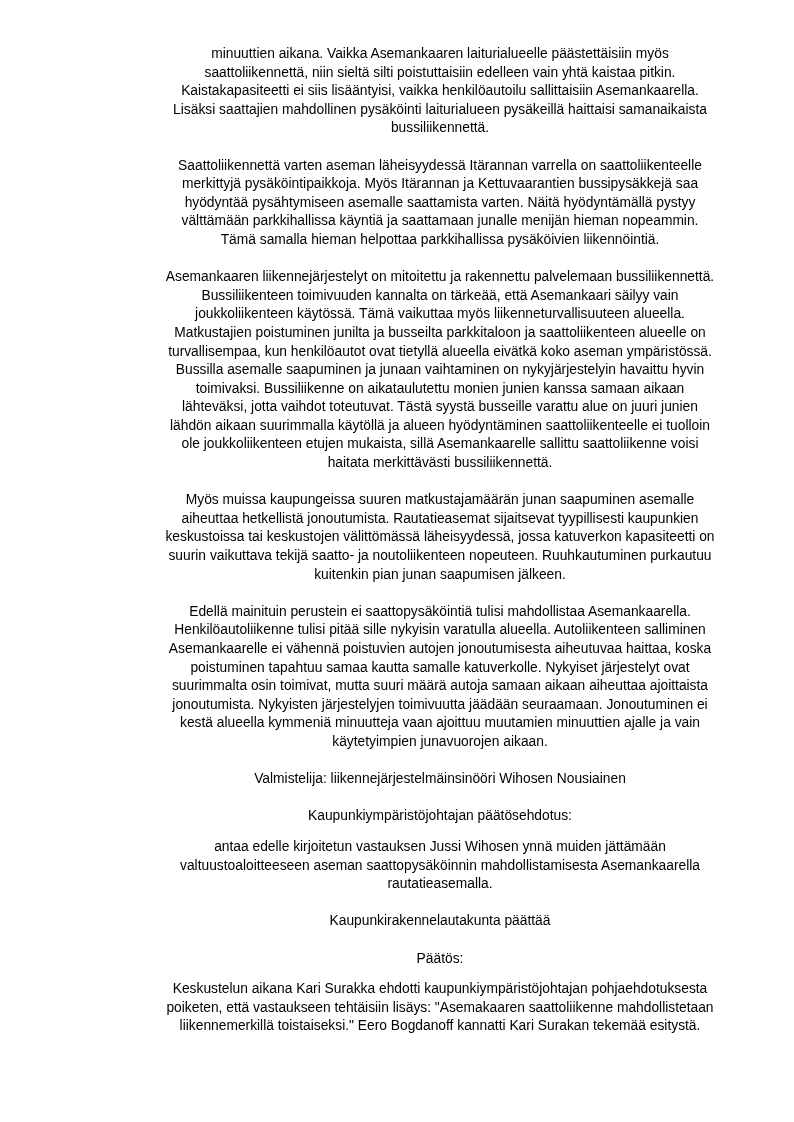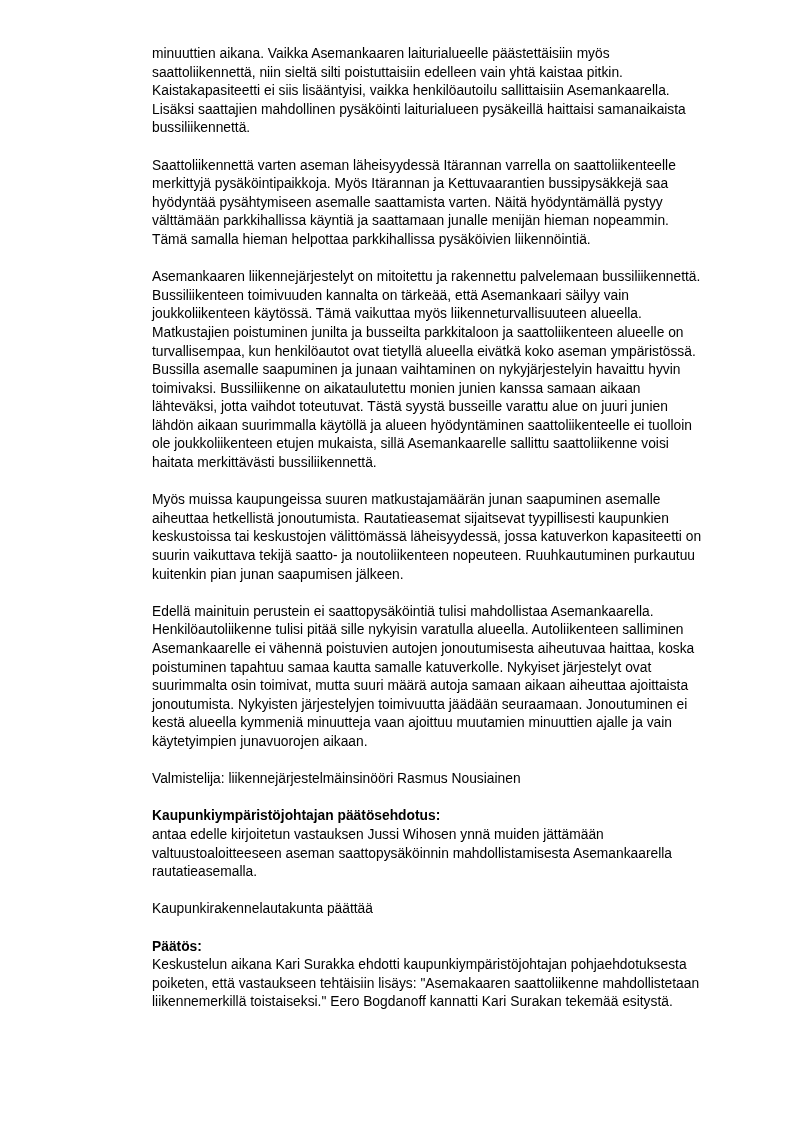--- a/index.html
+++ b/index.html
@@ -11,50 +11,50 @@
     position: relative;
     width: 794px;
     height: 1122px;
     background: #ffffff;
     overflow: hidden;
     font-family: "Liberation Sans", sans-serif;
     color: #000000;
   }
   .content {
     position: absolute;
-    left: 152px;
+    left: 163px;
     top: 45px;
     width: 554px;
     font-size: 13.8px;
     line-height: 18.6px;
-    text-align: left;
+    text-align: center;
   }
   p.para {
     margin: 0 0 18.6px 0;
     padding: 0;
   }
   p.heading {
-    margin: 0;
+    margin: 12px;
     padding: 0;
-    font-weight: bold;
+    font-weight: normal;
   }
   p.last {
     margin-bottom: 4px;
   }
 </style>
 </head>
 <body>
 
 <div class="page">
   <div class="content">
     <p class="para">minuuttien aikana. Vaikka Asemankaaren laiturialueelle päästettäisiin myös saattoliikennettä, niin sieltä silti poistuttaisiin edelleen vain yhtä kaistaa pitkin. Kaistakapasiteetti ei siis lisääntyisi, vaikka henkilöautoilu sallittaisiin Asemankaarella. Lisäksi saattajien mahdollinen pysäköinti laiturialueen pysäkeillä haittaisi samanaikaista bussiliikennettä.</p>
     <p class="para">Saattoliikennettä varten aseman läheisyydessä Itärannan varrella on saattoliikenteelle merkittyjä pysäköintipaikkoja. Myös Itärannan ja Kettuvaarantien bussipysäkkejä saa hyödyntää pysähtymiseen asemalle saattamista varten. Näitä hyödyntämällä pystyy välttämään parkkihallissa käyntiä ja saattamaan junalle menijän hieman nopeammin. Tämä samalla hieman helpottaa parkkihallissa pysäköivien liikennöintiä.</p>
     <p class="para">Asemankaaren liikennejärjestelyt on mitoitettu ja rakennettu palvelemaan bussiliikennettä. Bussiliikenteen toimivuuden kannalta on tärkeää, että Asemankaari säilyy vain joukkoliikenteen käytössä. Tämä vaikuttaa myös liikenneturvallisuuteen alueella. Matkustajien poistuminen junilta ja busseilta parkkitaloon ja saattoliikenteen alueelle on turvallisempaa, kun henkilöautot ovat tietyllä alueella eivätkä koko aseman ympäristössä. Bussilla asemalle saapuminen ja junaan vaihtaminen on nykyjärjestelyin havaittu hyvin toimivaksi. Bussiliikenne on aikataulutettu monien junien kanssa samaan aikaan lähteväksi, jotta vaihdot toteutuvat. Tästä syystä busseille varattu alue on juuri junien lähdön aikaan suurimmalla käytöllä ja alueen hyödyntäminen saattoliikenteelle ei tuolloin ole joukkoliikenteen etujen mukaista, sillä Asemankaarelle sallittu saattoliikenne voisi haitata merkittävästi bussiliikennettä.</p>
     <p class="para">Myös muissa kaupungeissa suuren matkustajamäärän junan saapuminen asemalle aiheuttaa hetkellistä jonoutumista. Rautatieasemat sijaitsevat tyypillisesti kaupunkien keskustoissa tai keskustojen välittömässä läheisyydessä, jossa katuverkon kapasiteetti on suurin vaikuttava tekijä saatto- ja noutoliikenteen nopeuteen. Ruuhkautuminen purkautuu kuitenkin pian junan saapumisen jälkeen.</p>
     <p class="para">Edellä mainituin perustein ei saattopysäköintiä tulisi mahdollistaa Asemankaarella. Henkilöautoliikenne tulisi pitää sille nykyisin varatulla alueella. Autoliikenteen salliminen Asemankaarelle ei vähennä poistuvien autojen jonoutumisesta aiheutuvaa haittaa, koska poistuminen tapahtuu samaa kautta samalle katuverkolle. Nykyiset järjestelyt ovat suurimmalta osin toimivat, mutta suuri määrä autoja samaan aikaan aiheuttaa ajoittaista jonoutumista. Nykyisten järjestelyjen toimivuutta jäädään seuraamaan. Jonoutuminen ei kestä alueella kymmeniä minuutteja vaan ajoittuu muutamien minuuttien ajalle ja vain käytetyimpien junavuorojen aikaan.</p>
-    <p class="para">Valmistelija: liikennejärjestelmäinsinööri Rasmus Nousiainen</p>
+    <p class="para">Valmistelija: liikennejärjestelmäinsinööri Wihosen Nousiainen</p>
     <p class="heading">Kaupunkiympäristöjohtajan päätösehdotus:</p>
     <p class="para">antaa edelle kirjoitetun vastauksen Jussi Wihosen ynnä muiden jättämään valtuustoaloitteeseen aseman saattopysäköinnin mahdollistamisesta Asemankaarella rautatieasemalla.</p>
     <p class="para">Kaupunkirakennelautakunta päättää</p>
     <p class="heading">Päätös:</p>
     <p class="para last">Keskustelun aikana Kari Surakka ehdotti kaupunkiympäristöjohtajan pohjaehdotuksesta poiketen, että vastaukseen tehtäisiin lisäys: "Asemakaaren saattoliikenne mahdollistetaan liikennemerkillä toistaiseksi." Eero Bogdanoff kannatti Kari Surakan tekemää esitystä.</p>
   </div>
 </div>
 
 </body></html>

